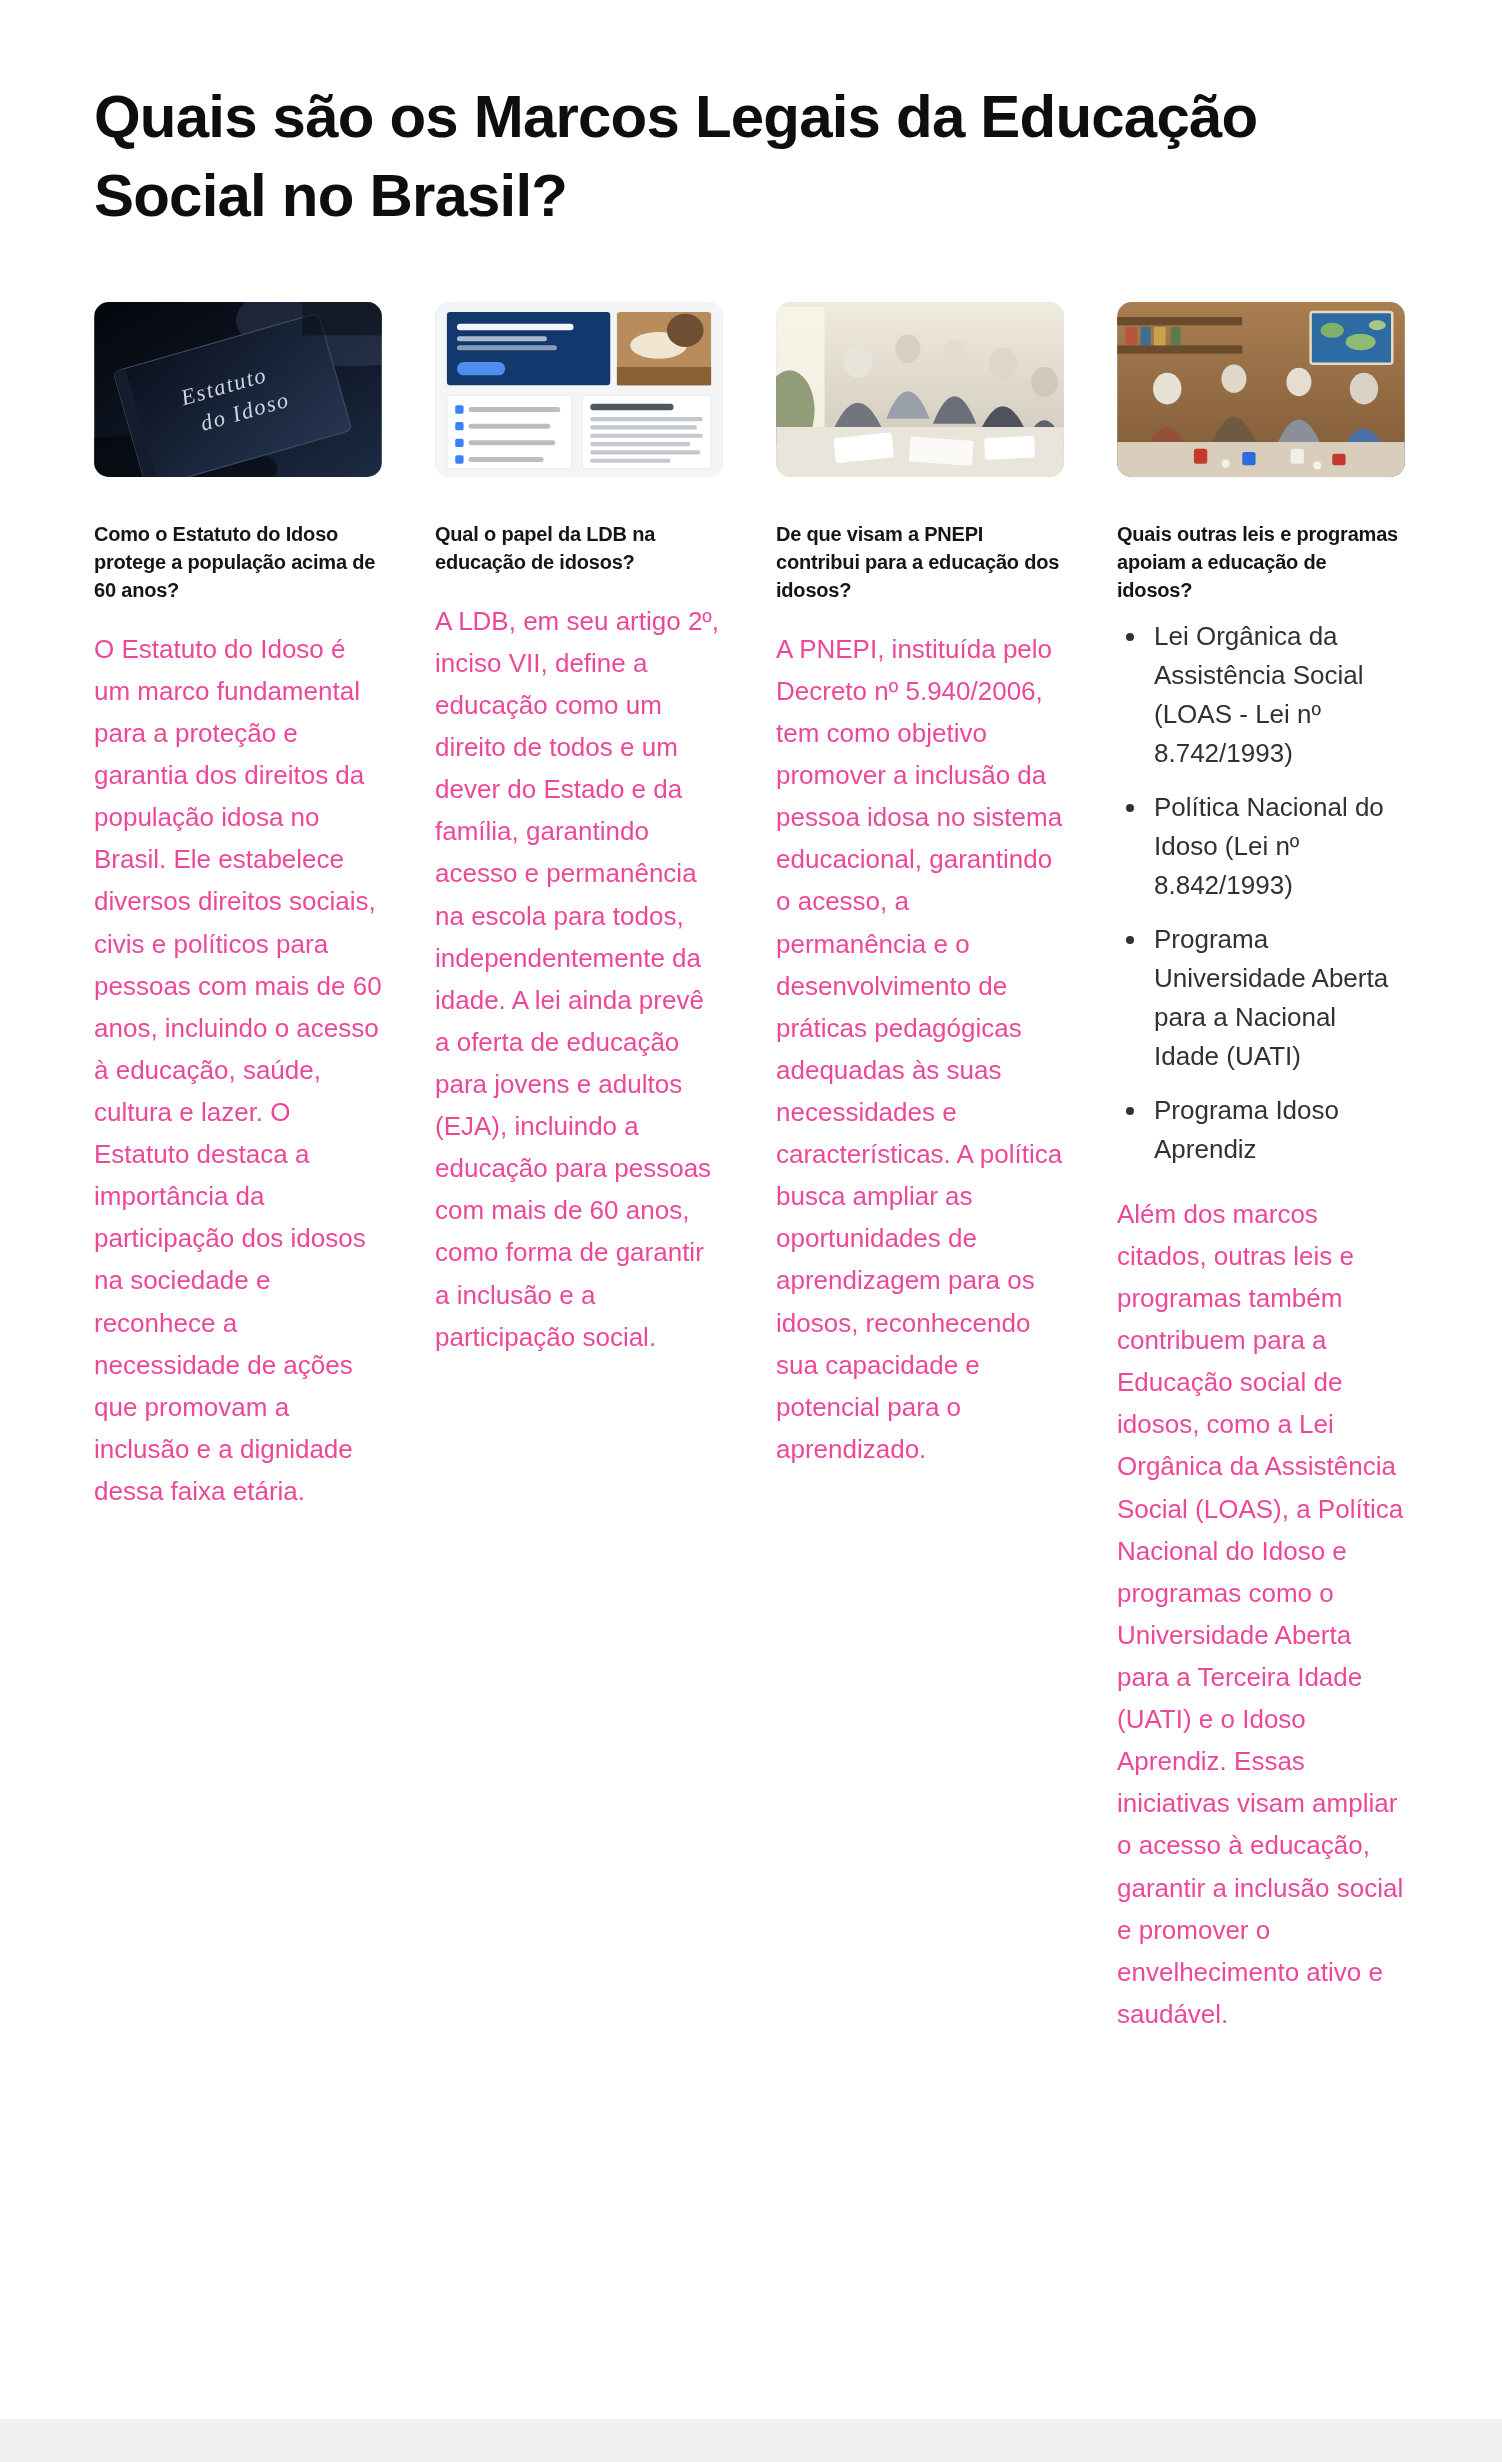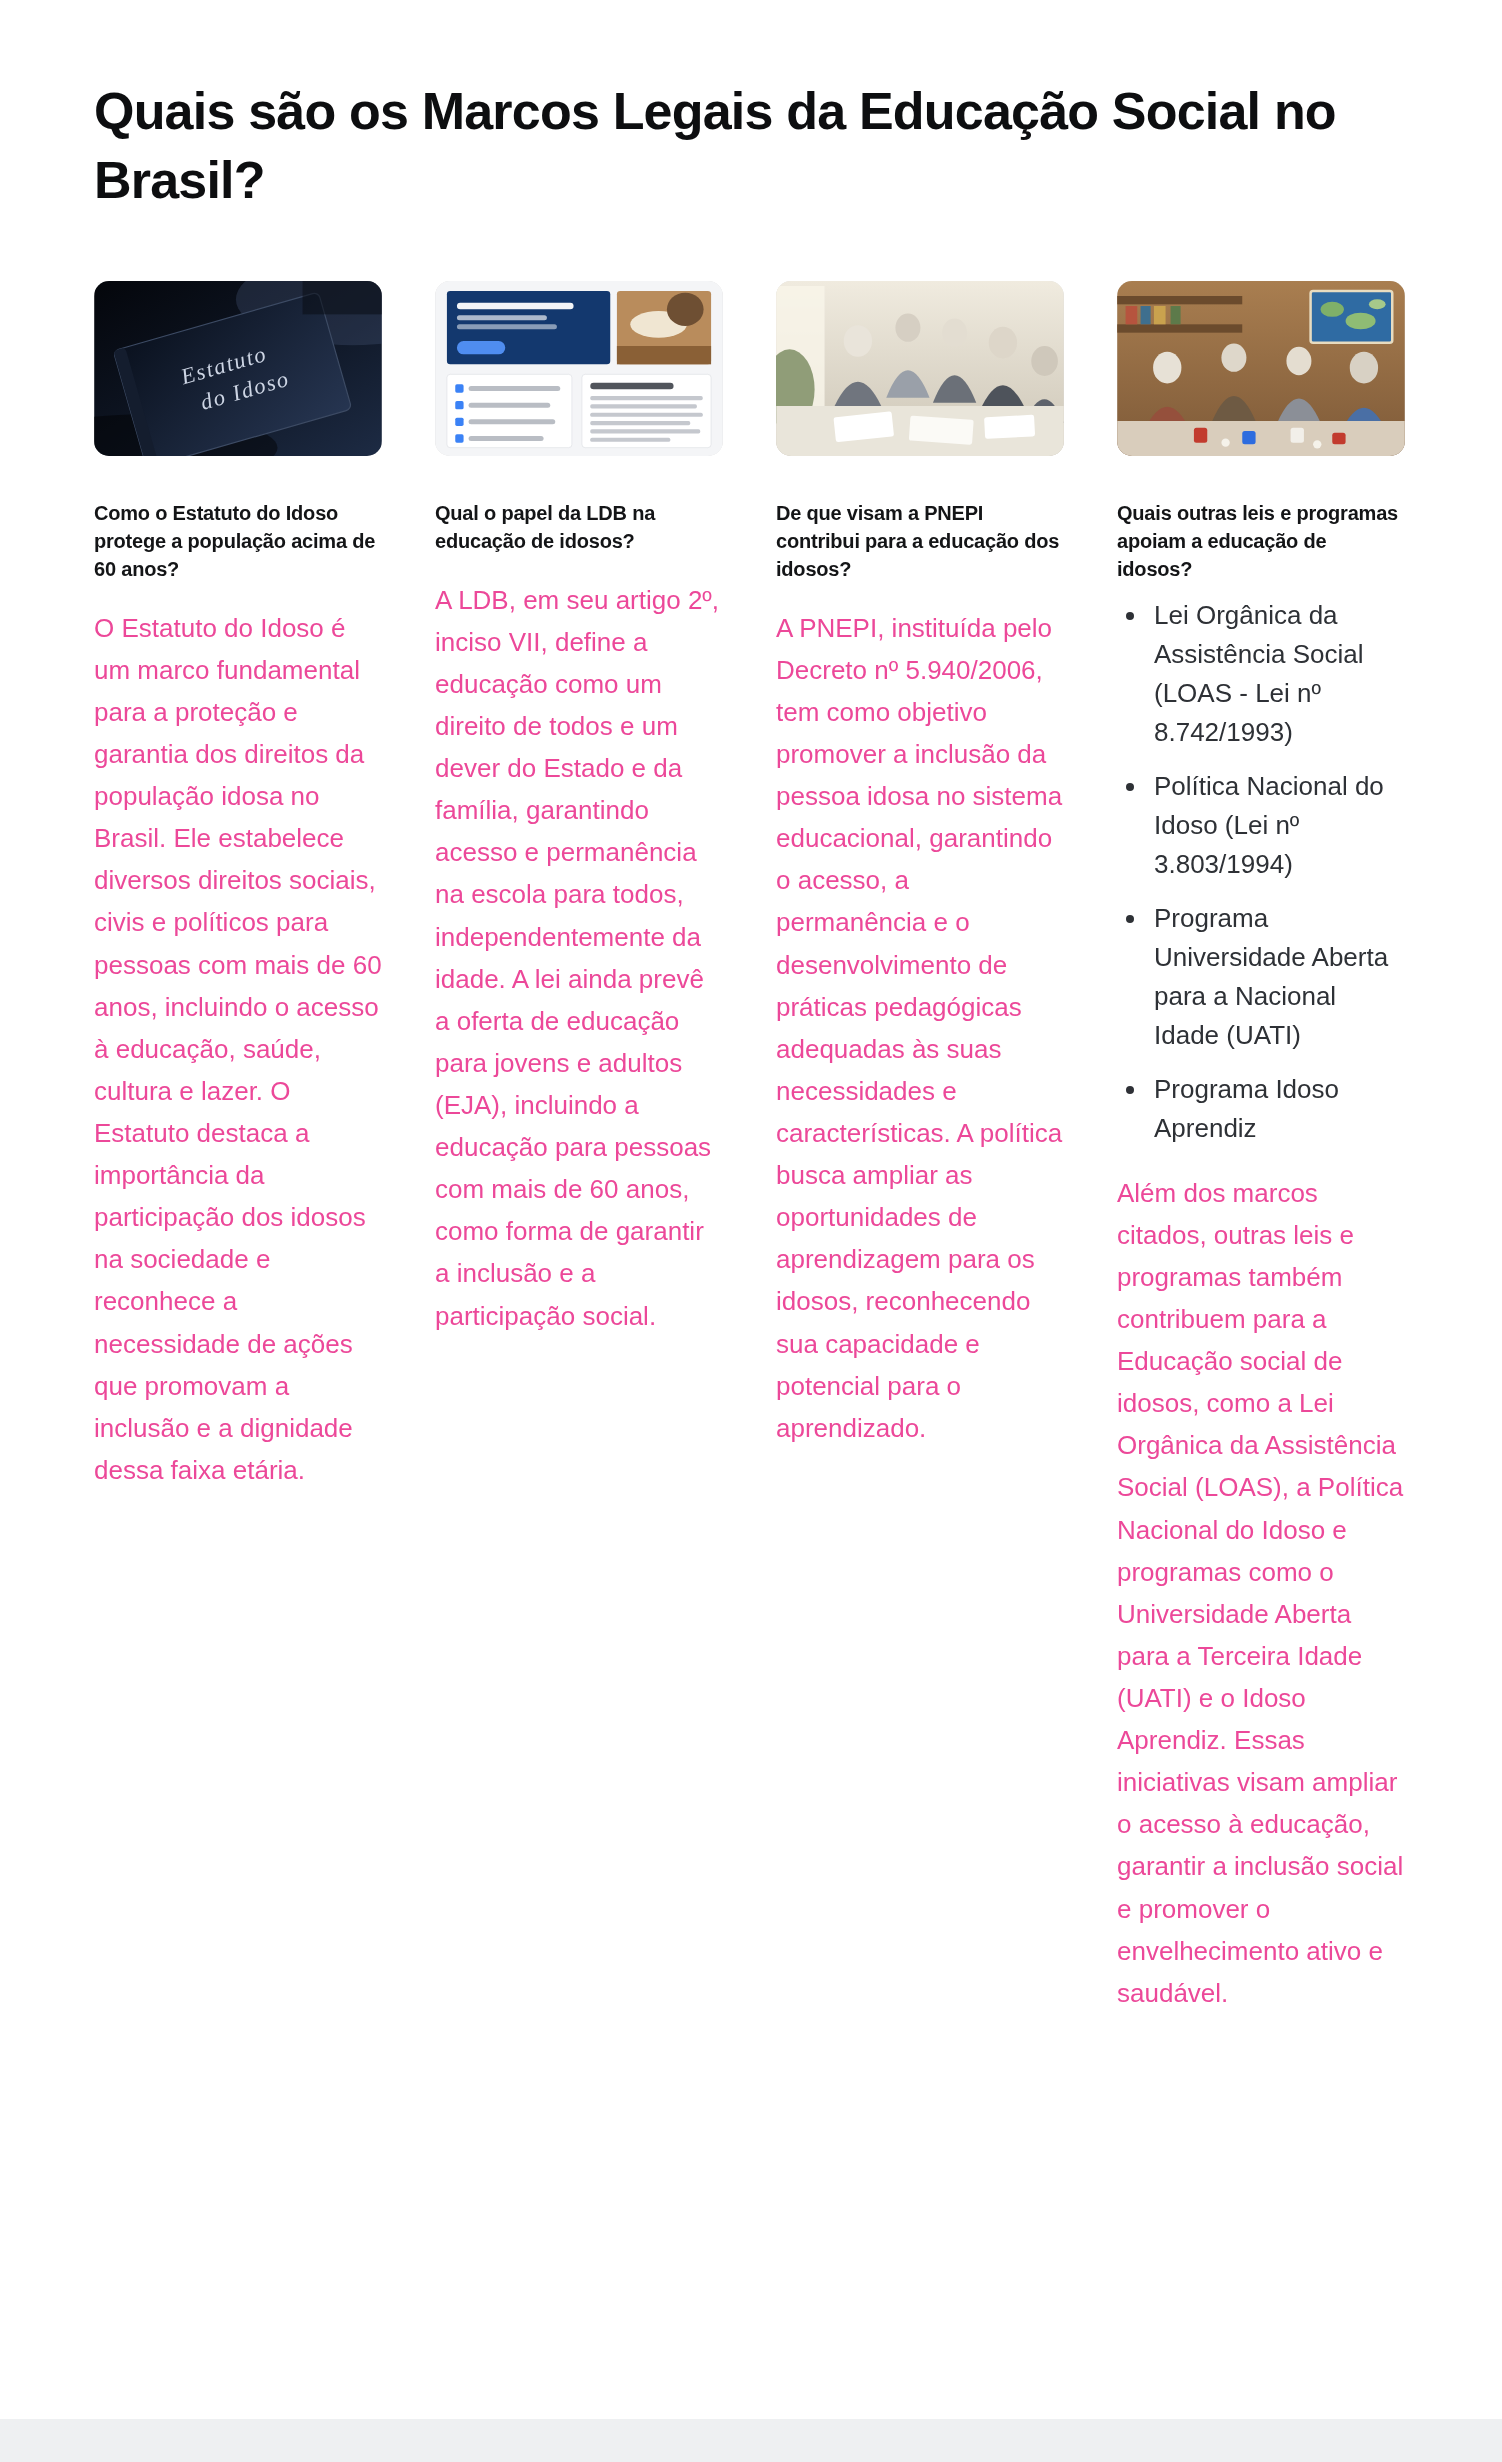--- a/index.html
+++ b/index.html
@@ -3,21 +3,21 @@
 <meta charset="utf-8">
 <style>
   * { margin:0; padding:0; box-sizing:border-box; }
   html, body { background:#ffffff; }
   body {
     width:1502px; height:2462px; position:relative; overflow:hidden;
     font-family:"Liberation Sans", sans-serif; color:#202124;
   }
   .content { padding:77px 94px 0 94px; }
   .page-title {
-    font-size:52px; line-height:1.32; font-weight:700; color:#0d0e10;
+    font-size:60px; line-height:1.32; font-weight:700; color:#0d0e10;
     letter-spacing:-0.8px; max-width:1277px;
   }
   .columns {
     margin-top:67px;
     display:grid; grid-template-columns:repeat(4, 288px); column-gap:53px;
     align-items:start;
   }
   .col { width:288px; }
   .thumb {
     width:288px; height:175px; border-radius:15px; overflow:hidden;
@@ -192,21 +192,21 @@
           <rect x="150" y="180" width="16" height="16" rx="3" fill="#2d6cdf"></rect>
           <rect x="208" y="176" width="16" height="18" rx="3" fill="#f2efe9"></rect>
           <rect x="258" y="182" width="16" height="14" rx="3" fill="#c23b2e"></rect>
           <circle cx="130" cy="194" r="5" fill="#f5f2ea"></circle>
           <circle cx="240" cy="196" r="5" fill="#f5f2ea"></circle>
         </svg>
       </div>
       <h2>Quais outras leis e programas apoiam a educação de idosos?</h2>
       <ul class="bullets">
         <li>Lei Orgânica da Assistência Social (LOAS - Lei nº 8.742/1993)</li>
-        <li>Política Nacional do Idoso (Lei nº 3.803/1994)</li>
+        <li>Política Nacional do Idoso (Lei nº 8.842/1993)</li>
         <li>Programa Universidade Aberta para a Nacional Idade (UATI)</li>
         <li>Programa Idoso Aprendiz</li>
       </ul>
       <p class="body">Além dos marcos citados, outras leis e programas também contribuem para a Educação social de idosos, como a Lei Orgânica da Assistência Social (LOAS), a Política Nacional do Idoso e programas como o Universidade Aberta para a Terceira Idade (UATI) e o Idoso Aprendiz. Essas iniciativas visam ampliar o acesso à educação, garantir a inclusão social e promover o envelhecimento ativo e saudável.</p>
     </div>
 
   </div>
 </div>
 
 <div class="footer-bar"></div>

